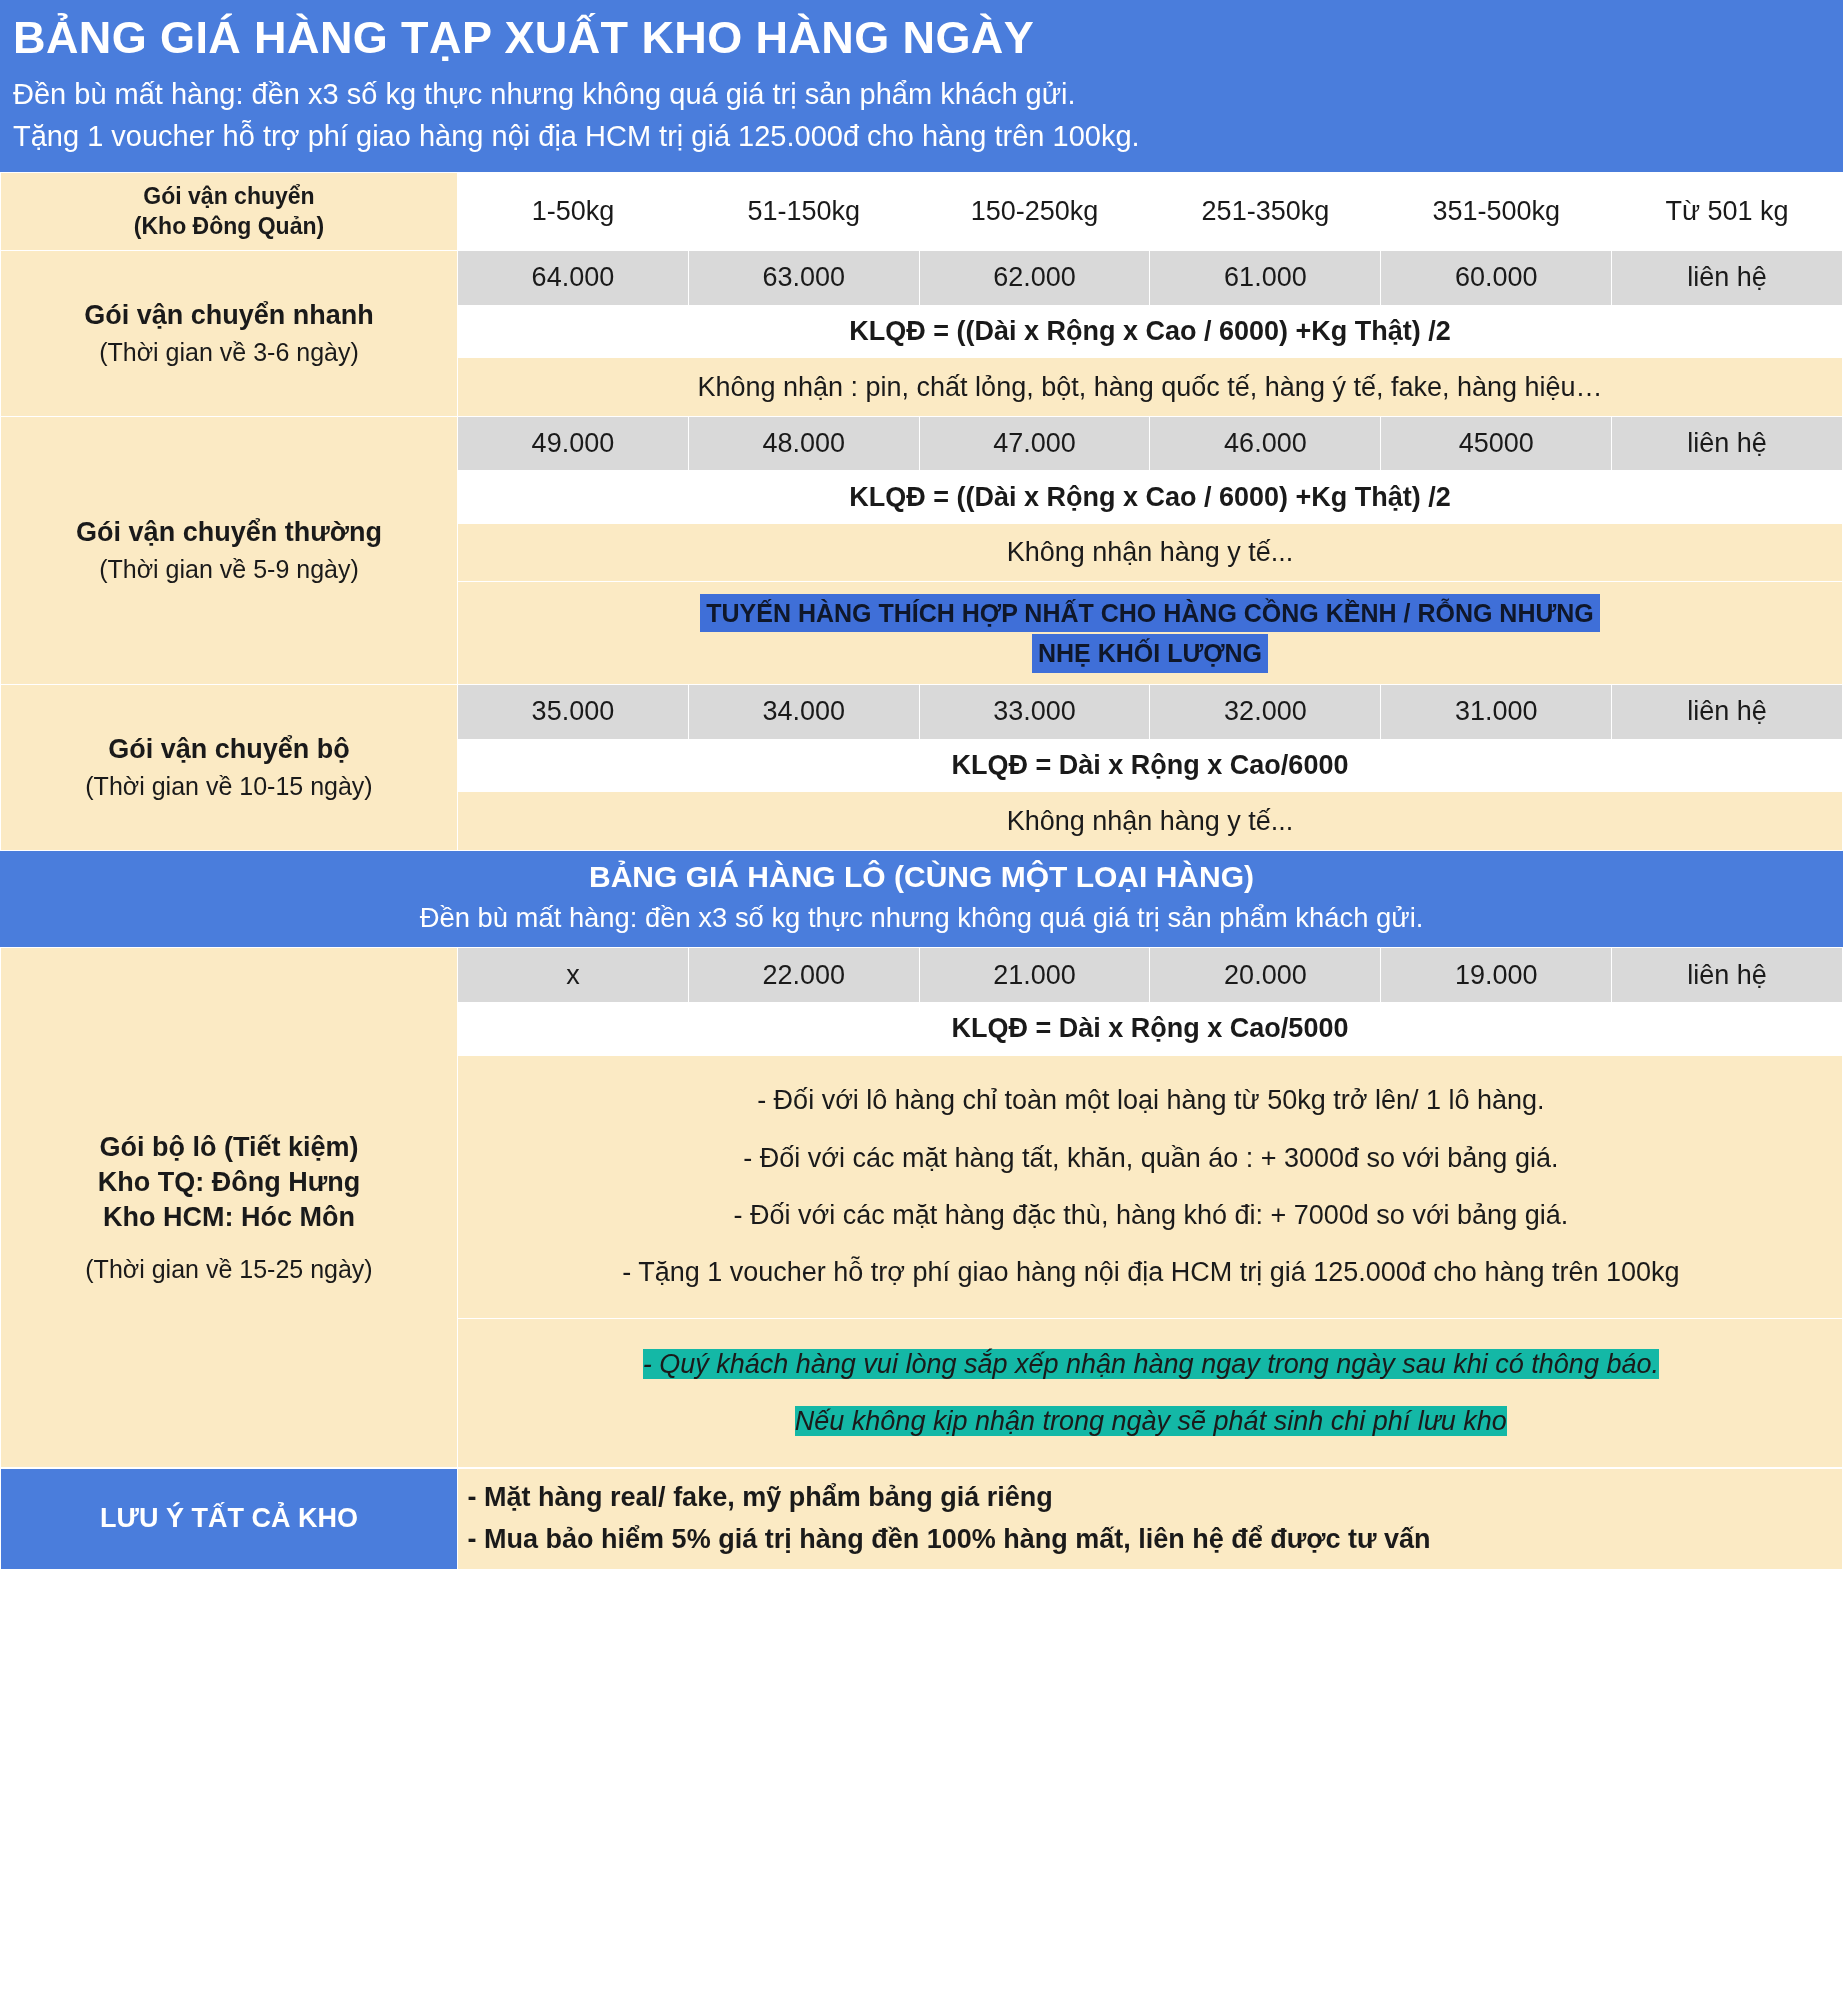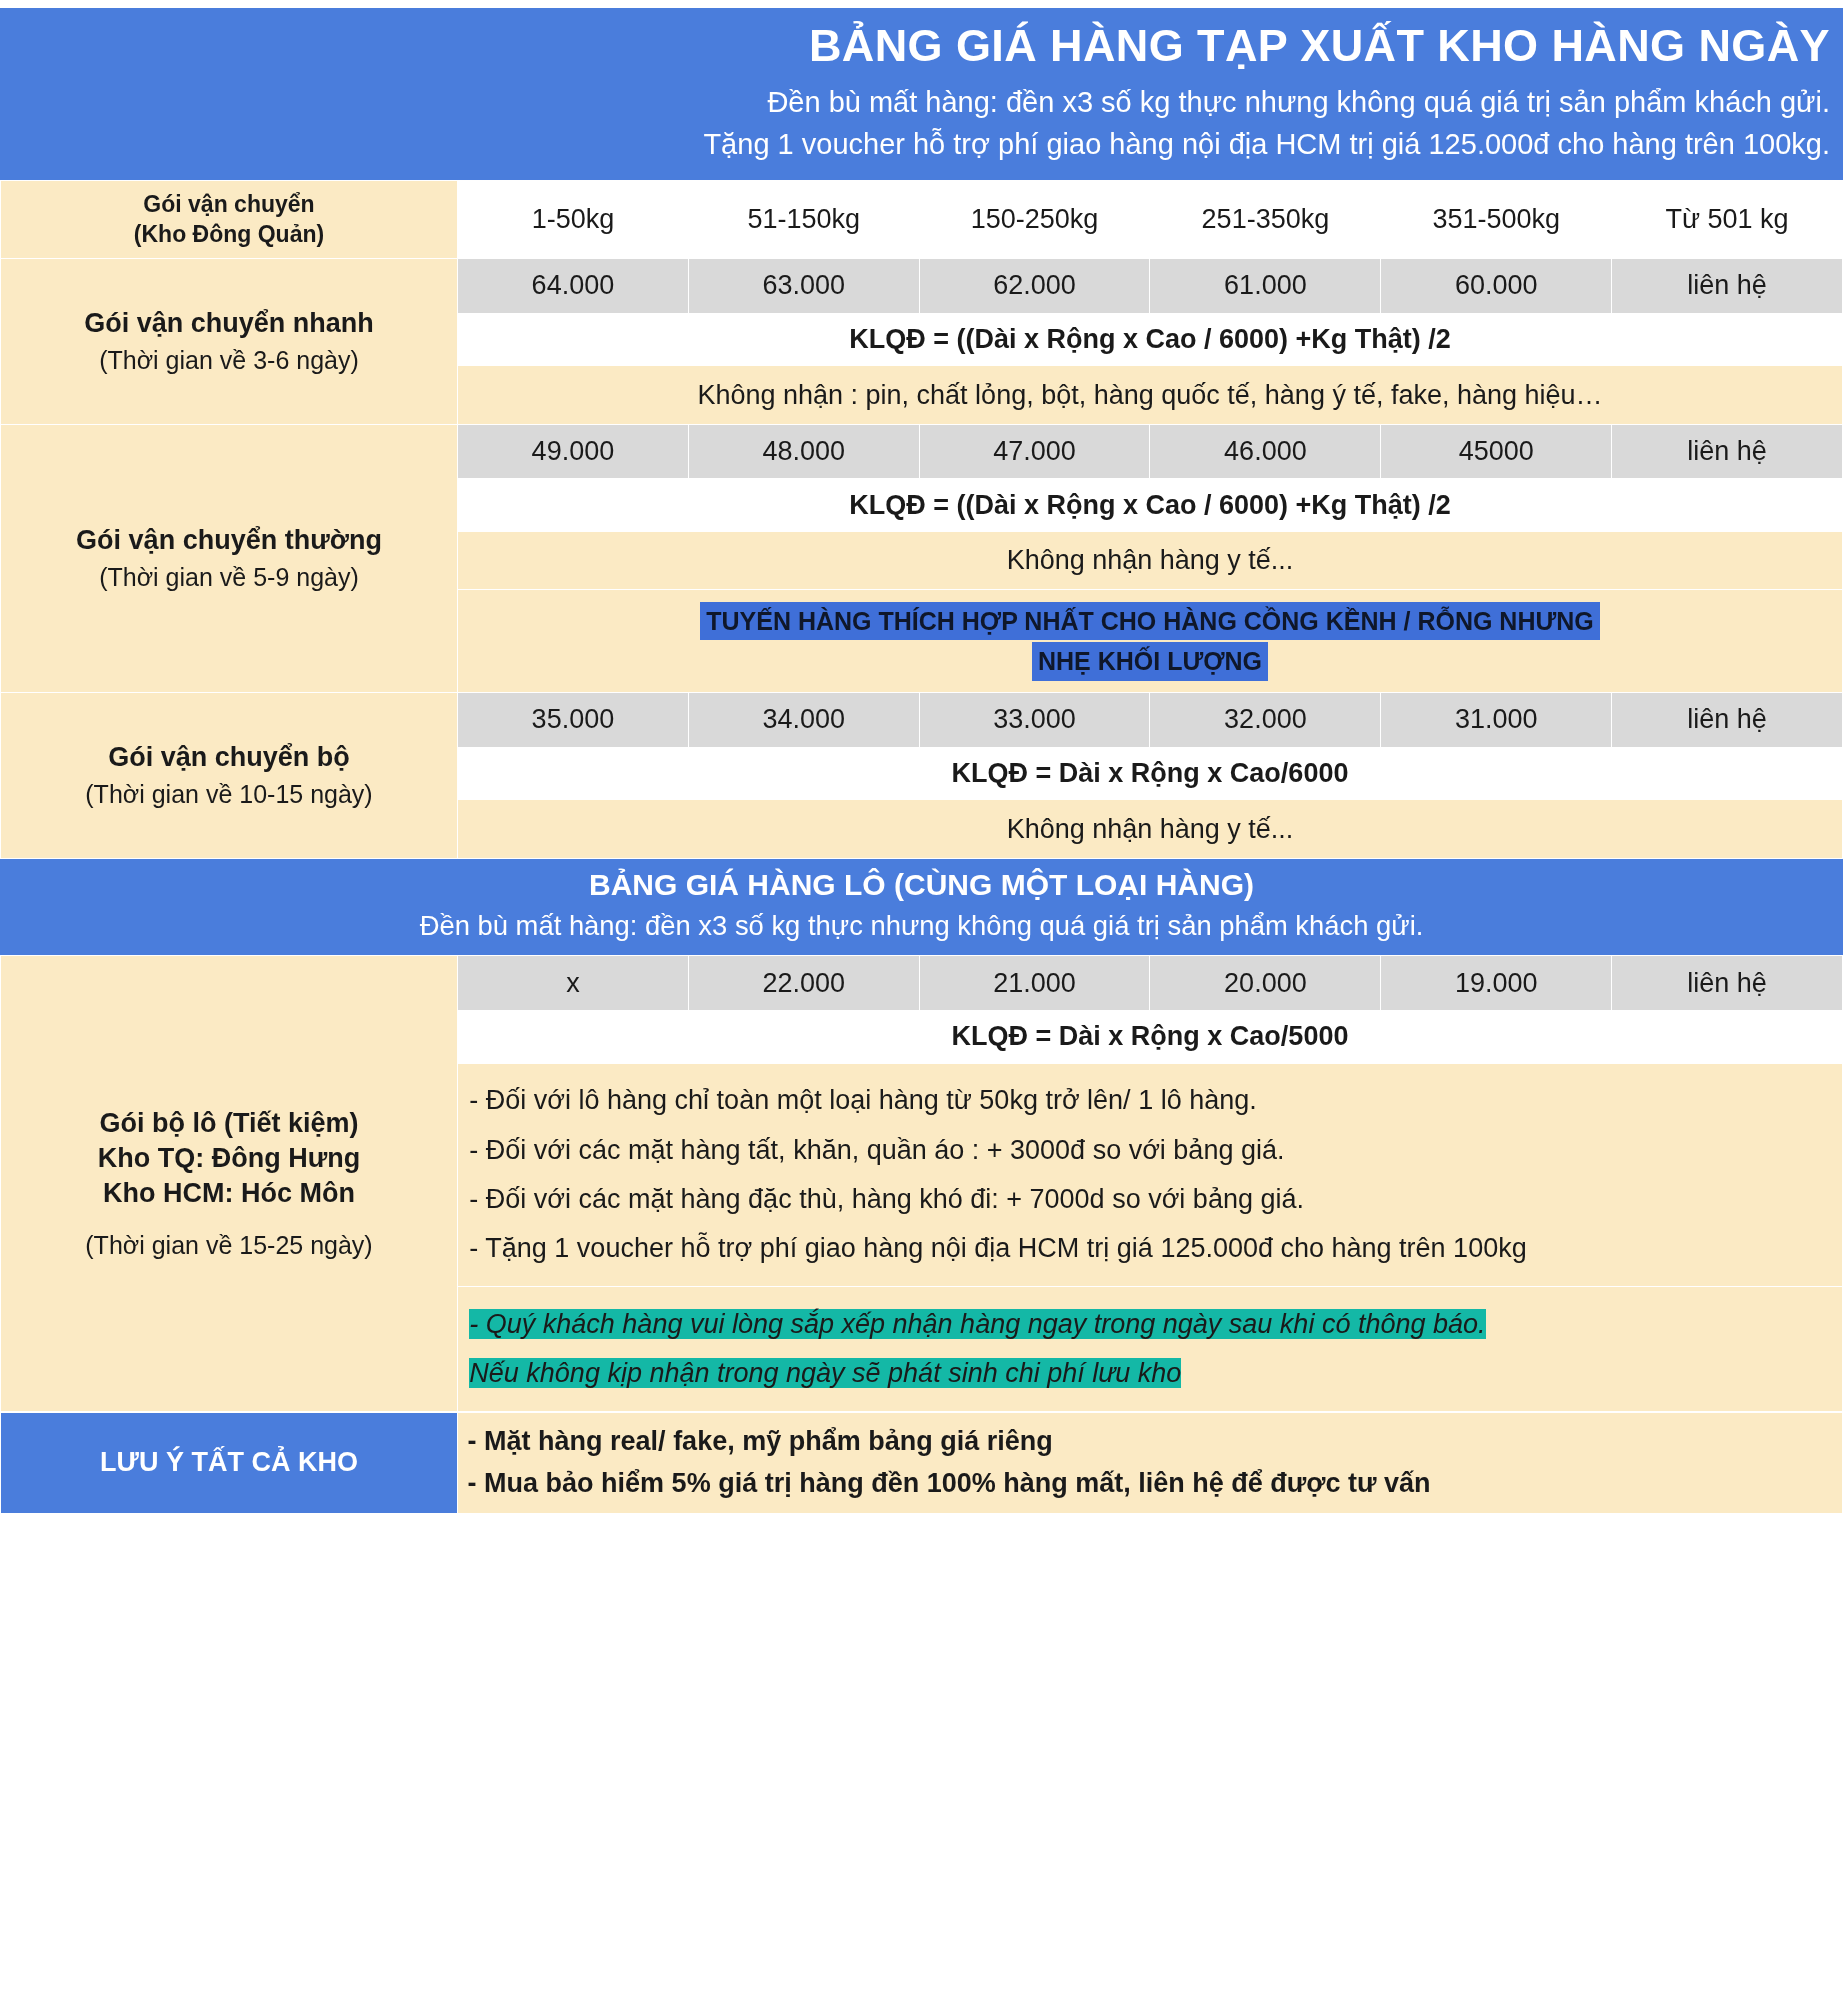--- a/index.html
+++ b/index.html
@@ -17,23 +17,22 @@
     min-height: 1995px;
     background: #ffffff;
     display: flex;
     flex-direction: column;
   }
 
   
   .banner {
     background: #4a7ddc;
     color: #ffffff;
-    text-align: right;
+    text-align: left;
     padding: 9.6px 13px 15px 13px;
-    margin-top: 8px;
   }
   .banner-title {
     font-size: 45px;
     font-weight: bold;
     letter-spacing: 0.4px;
     line-height: 1.25;
     margin-bottom: 7px;
   }
   .banner-sub {
     font-size: 29px;
@@ -133,21 +132,21 @@
   .hl-wrap { line-height: 1.5; }
 
   
   .lot-note-list {
     background: #fbeac4;
     font-size: 27px;
     padding: 7.8px 9.6px 7.8px 11.3px;
     line-height: 1.45;
     text-align: left;
   }
-  .lot-note-list div { margin: 10px 0; }
+  .lot-note-list div { margin: 18px 0; text-align: center; }
   .wbg {
     background: #14b8a6;
     box-decoration-break: clone;
     font-style: italic;
     -webkit-box-decoration-break: clone;
   }
 
   
   .footer-row td {
     border: 1.3px solid #ffffff;

